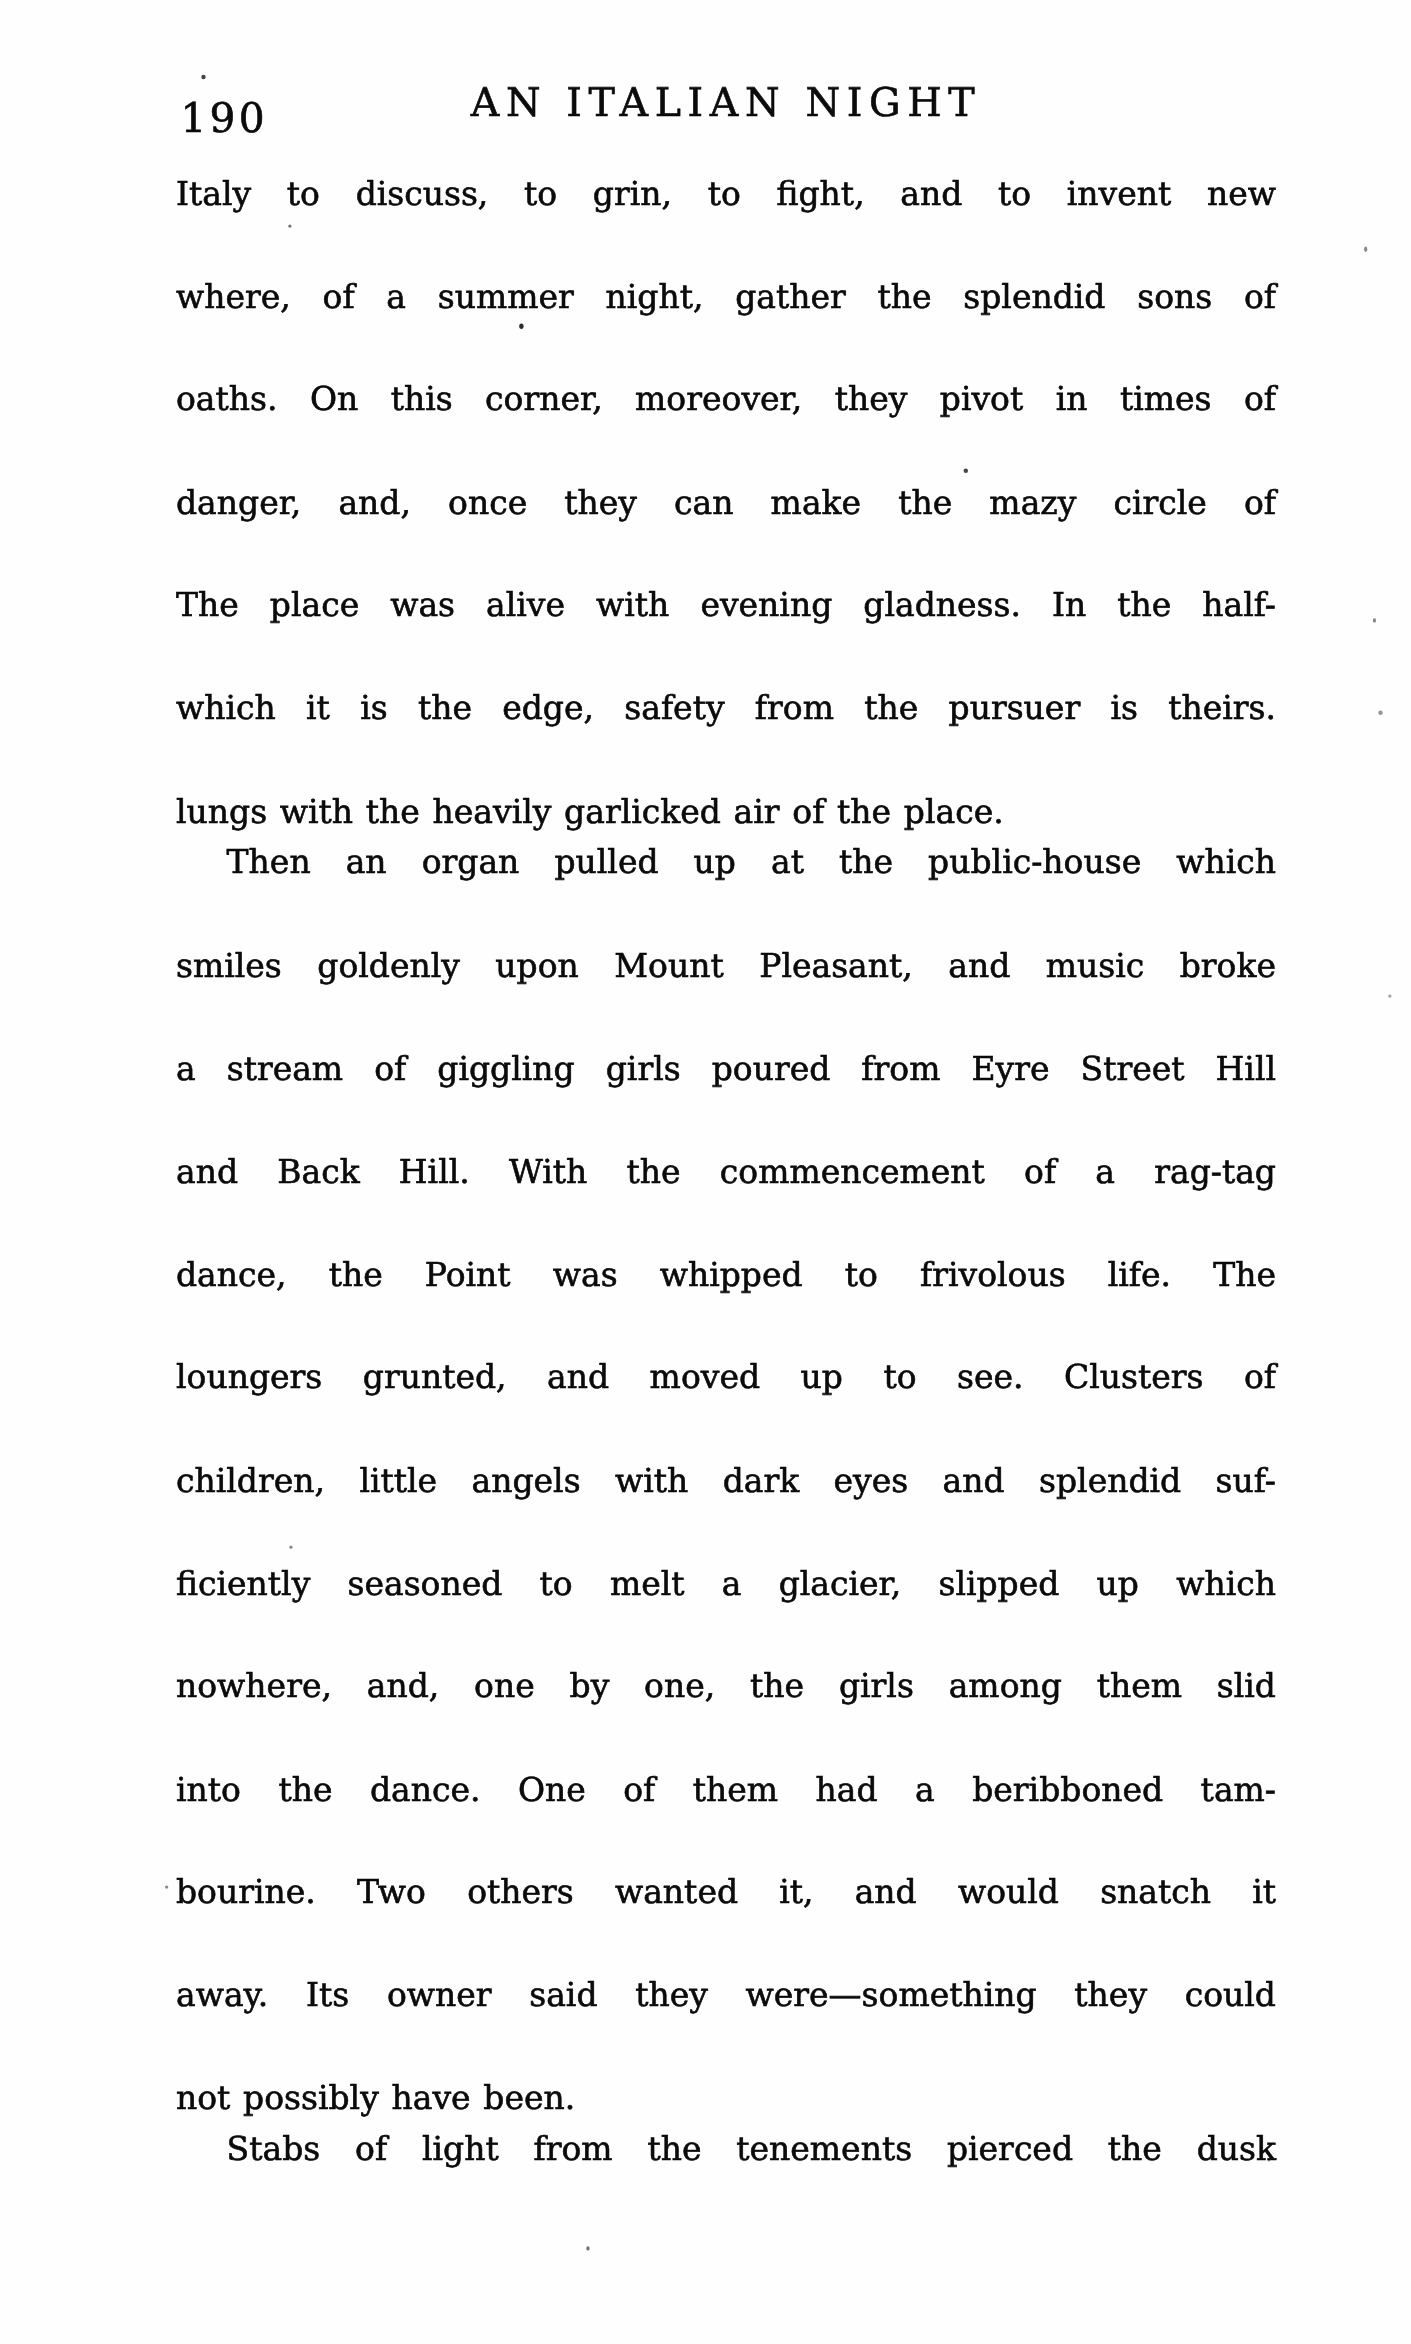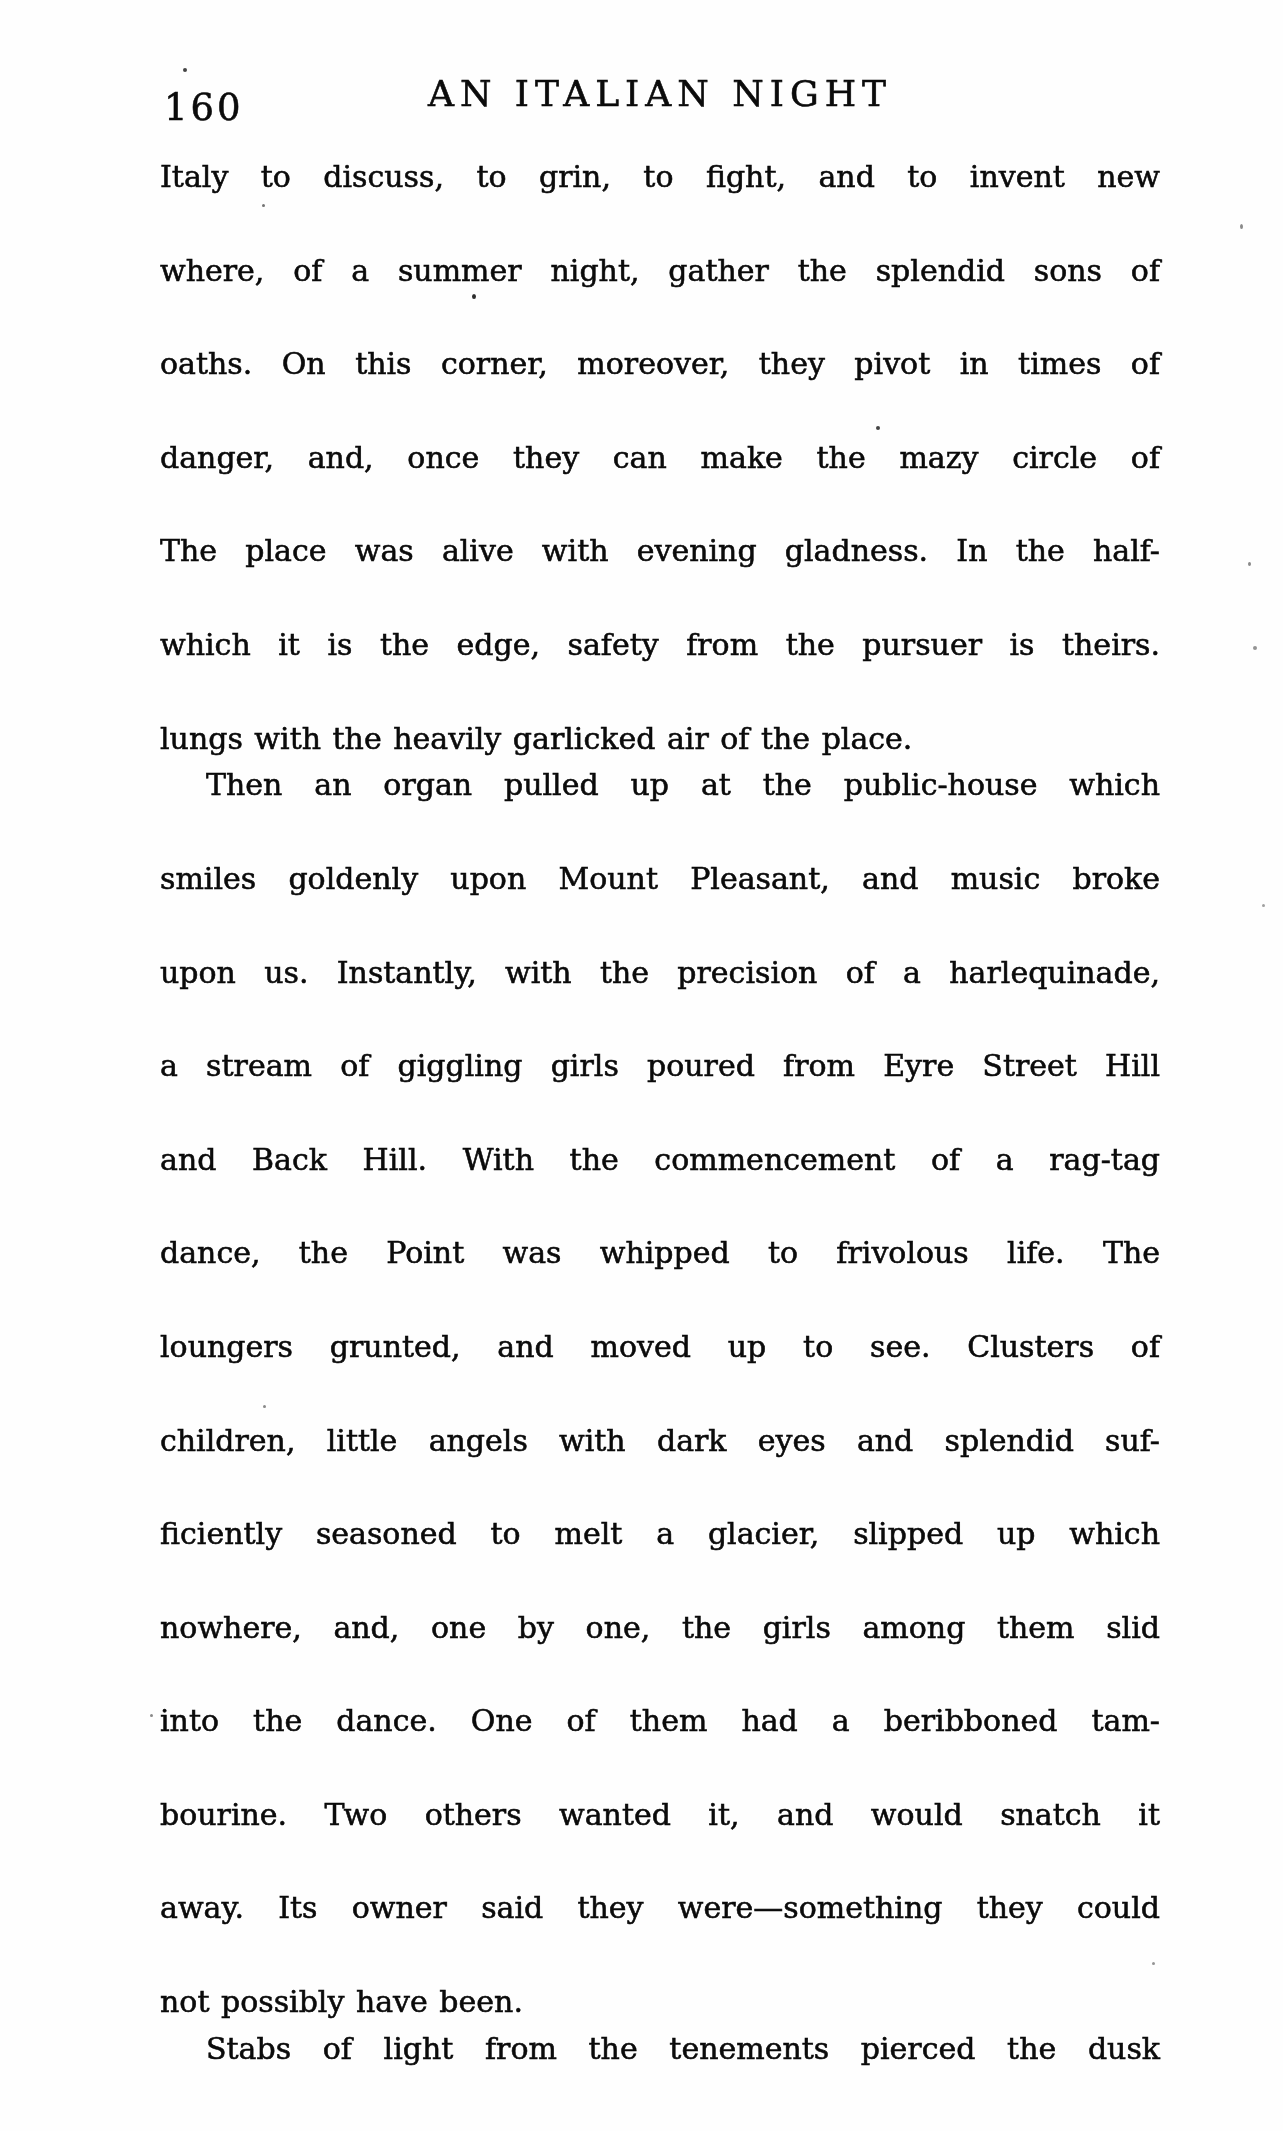--- a/index.html
+++ b/index.html
@@ -79,38 +79,37 @@
   .s9 { left: 150px; top: 1714px; width: 3px; height: 3px; opacity: .5; }
   .s10 { left: 533px; top: 2042px; width: 3px; height: 4px; opacity: .6; }
   .s11 { left: 1152px; top: 1962px; width: 3px; height: 3px; opacity: .45; }
   .s12 { left: 263px; top: 1405px; width: 3px; height: 3px; opacity: .5; }
 </style>
 </head>
 <body>
 
 <div class="page">
   <div class="header-row">
-    <span class="pagenum">160</span>
+    <span class="pagenum">190</span>
     <h1 class="title">AN ITALIAN NIGHT</h1>
   </div>
 
   <div class="body-text" id="body-text">
       <div class="paragraph">
         <div class="line j">Italy to discuss, to grin, to fight, and to invent new</div>
         <div class="line j">where, of a summer night, gather the splendid sons of</div>
         <div class="line j">oaths.  On this corner, moreover, they pivot in times of</div>
         <div class="line j">danger, and, once they can make the mazy circle of</div>
         <div class="line j">The place was alive with evening gladness.  In the half-</div>
         <div class="line j">which it is the edge, safety from the pursuer is theirs.</div>
         <div class="line">lungs with the heavily garlicked air of the place.</div>
       </div>
       <div class="paragraph indent">
         <div class="line j">Then an organ pulled up at the public-house which</div>
         <div class="line j">smiles goldenly upon Mount Pleasant, and music broke</div>
-        <div class="line j">upon us.  Instantly, with the precision of a harlequinade,</div>
         <div class="line j">a stream of giggling girls poured from Eyre Street Hill</div>
         <div class="line j">and Back Hill.  With the commencement of a rag-tag</div>
         <div class="line j">dance, the Point was whipped to frivolous life.  The</div>
         <div class="line j">loungers grunted, and moved up to see.  Clusters of</div>
         <div class="line j">children, little angels with dark eyes and splendid suf-</div>
         <div class="line j">ficiently seasoned to melt a glacier, slipped up which</div>
         <div class="line j">nowhere, and, one by one, the girls among them slid</div>
         <div class="line j">into the dance.  One of them had a beribboned tam-</div>
         <div class="line j">bourine.  Two others wanted it, and would snatch it</div>
         <div class="line j">away.  Its owner said they were—something they could</div>

